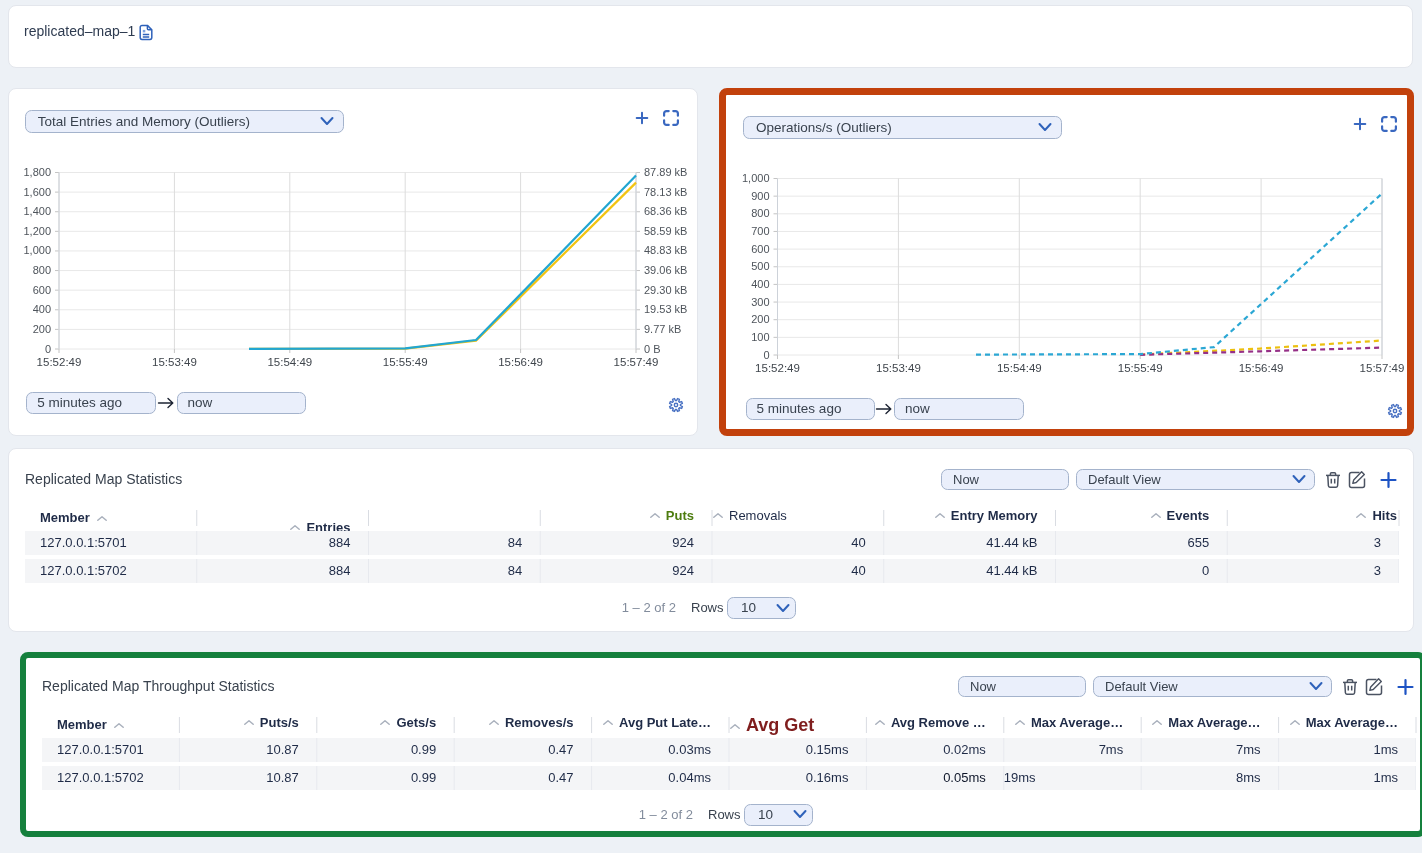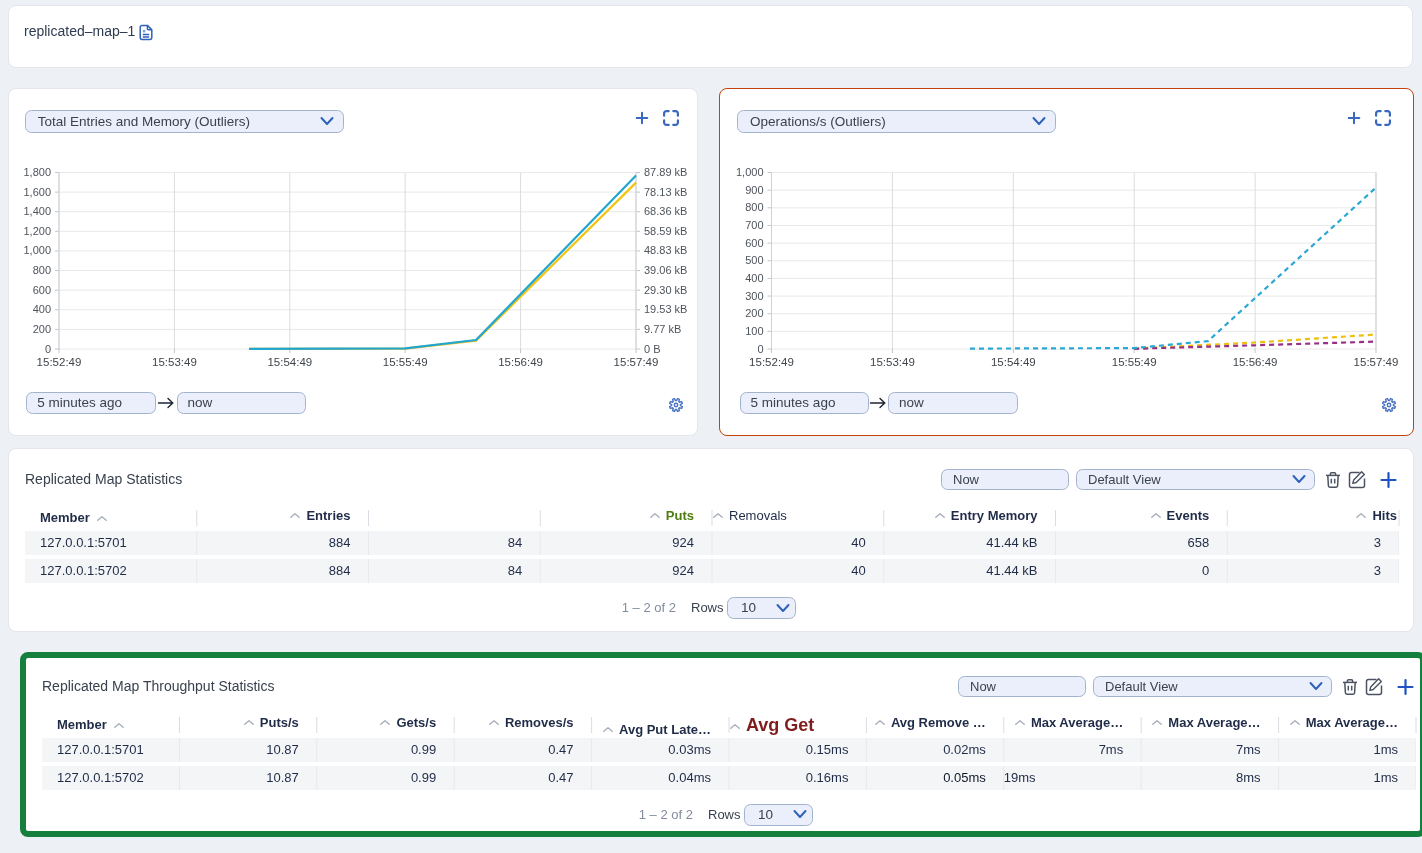--- a/index.html
+++ b/index.html
@@ -106,21 +106,21 @@
     <svg width="18" height="18" viewBox="0 0 18 18" style="position:absolute;left:147.7px;top:305px;">
       <path d="M1.5 9 H15.5 M11 4.5 L15.8 9 L11 13.5" fill="none" stroke="#1d2433" stroke-width="1.4" stroke-linecap="round" stroke-linejoin="round"></path>
     </svg>
     <div style="position:absolute;left:167.6px;top:303px;width:129px;height:22px;background:#eaeffb;border:1px solid #a4b3cc;border-radius:6.5px;box-sizing:border-box;"></div>
     <div style="position:absolute;left:178.6px;top:303px;height:22px;line-height:22px;font-size:13.5px;color:#39424e;white-space:nowrap;">now</div>
     <svg width="18" height="18" viewBox="0 0 18 18" style="position:absolute;left:658.4px;top:307px;">
       <path d="M13.37 9.50 L15.42 10.54 L14.63 12.45 L12.44 11.74 L11.74 12.44 L12.45 14.63 L10.54 15.42 L9.50 13.37 L8.50 13.37 L7.46 15.42 L5.55 14.63 L6.26 12.44 L5.56 11.74 L3.37 12.45 L2.58 10.54 L4.63 9.50 L4.63 8.50 L2.58 7.46 L3.37 5.55 L5.56 6.26 L6.26 5.56 L5.55 3.37 L7.46 2.58 L8.50 4.63 L9.50 4.63 L10.54 2.58 L12.45 3.37 L11.74 5.56 L12.44 6.26 L14.63 5.55 L15.42 7.46 L13.37 8.50 Z" fill="none" stroke="#4a72c3" stroke-width="1.4" stroke-linejoin="round"></path>
       <circle cx="9" cy="9" r="1.7" fill="none" stroke="#4a72c3" stroke-width="1.4"></circle>
     </svg>
   </div>
-<div style="position:absolute;left:719px;top:87.5px;width:695px;height:348px;background:#fff;border:1px solid #c2410c;border-radius:8px;box-sizing:border-box;">
+<div style="position:absolute;left:719px;top:87.5px;width:695px;height:348px;background:#fff;border:7px solid #c2410c;border-radius:8px;box-sizing:border-box;">
     <div style="position:absolute;left:17px;top:21px;width:319px;height:23px;background:#eaeffb;border:1px solid #a4b3cc;border-radius:6.5px;box-sizing:border-box;"></div>
     <div style="position:absolute;left:30px;top:21px;height:23px;line-height:23px;font-size:13.5px;color:#39424e;white-space:nowrap;">Operations/s (Outliers)</div>
     <svg width="16" height="16" viewBox="0 0 16 16" style="position:absolute;left:311px;top:25.0px;">
       <path d="M2.5 4.0 L8 10.0 L13.5 4.0" fill="none" stroke="#2f62ba" stroke-width="2" stroke-linecap="round" stroke-linejoin="round"></path>
     </svg>
     <svg width="16" height="16" viewBox="0 0 16 16" style="position:absolute;left:625.5px;top:21px;">
       <path d="M8 2.7V13.3M2.7 8H13.3" stroke="#3a68c0" stroke-width="2" stroke-linecap="round"></path>
     </svg>
     <svg width="18" height="18" viewBox="0 0 18 18" style="position:absolute;left:654px;top:20px;">
       <path d="M6.699999999999999 2.0999999999999996 H4.3999999999999995 A2.3 2.3 0 0 0 2.0999999999999996 4.3999999999999995 V6.699999999999999 M11.3 2.0999999999999996 H13.600000000000001 A2.3 2.3 0 0 1 15.9 4.3999999999999995 V6.699999999999999 M6.699999999999999 15.9 H4.3999999999999995 A2.3 2.3 0 0 1 2.0999999999999996 13.600000000000001 V11.3 M11.3 15.9 H13.600000000000001 A2.3 2.3 0 0 0 15.9 13.600000000000001 V11.3" fill="none" stroke="#3a68c0" stroke-width="2.2" stroke-linecap="round"></path>
@@ -209,21 +209,21 @@
       <path d="M18.8 12.6 L19.4 22.8 A1.5 1.5 0 0 0 20.9 24.2 H27.1 A1.5 1.5 0 0 0 28.6 22.8 L29.2 12.6" fill="none" stroke="#4b5362" stroke-width="1.5"></path>
       <path d="M22.3 15.8 V20.6 M25.7 15.8 V20.6" stroke="#4b5362" stroke-width="1.5"></path>
       <path d="M50.5 9.5 H42.5 A2 2 0 0 0 40.5 11.5 V22.5 A2 2 0 0 0 42.5 24.5 H53.5 A2 2 0 0 0 55.5 22.5 V15.5" fill="none" stroke="#4b5362" stroke-width="1.5"></path>
       <path d="M52.6 8.7 L55.3 11.4 L47.2 19.5 L43.8 20.4 L44.7 17.0 Z" fill="#fff" stroke="#4b5362" stroke-width="1.4" stroke-linejoin="round"></path>
       <path d="M79.5 10V24M72.5 17H86.5" stroke="#1d53c4" stroke-width="2.2" stroke-linecap="round"></path>
     </svg>
     <div style="position:absolute;left:31.0px;top:61px;font-size:13px;font-weight:bold;color:#1f2b47;">Member</div>
     <svg width="12" height="8" viewBox="0 0 12 8" style="position:absolute;left:87.0px;top:64.5px;">
       <path d="M1.7999999999999998 6.3 L6 2.7 L10.2 6.3" fill="none" stroke="#aab1bd" stroke-width="1.5" stroke-linecap="round" stroke-linejoin="round"></path>
     </svg>
-    <div style="position:absolute;left:187.75px;top:59px;width:153.75px;text-align:right;font-size:13px;font-weight:bold;color:#1f2b47;"><svg width="12" height="8" viewBox="0 0 12 8" style="margin-right:5px;margin-bottom:1px;">
+    <div style="position:absolute;left:187.75px;top:71px;width:153.75px;text-align:right;font-size:13px;font-weight:bold;color:#1f2b47;"><svg width="12" height="8" viewBox="0 0 12 8" style="margin-right:5px;margin-bottom:1px;">
         <path d="M1.7999999999999998 6.3 L6 2.7 L10.2 6.3" fill="none" stroke="#aab1bd" stroke-width="1.5" stroke-linecap="round" stroke-linejoin="round"></path>
       </svg>Entries</div>
     <div style="position:absolute;left:359.5px;top:59px;width:153.75px;text-align:right;font-size:13px;font-weight:bold;color:#1f2b47;margin-top:26px;"><svg width="12" height="8" viewBox="0 0 12 8" style="margin-right:5px;margin-bottom:1px;">
         <path d="M1.7999999999999998 6.3 L6 2.7 L10.2 6.3" fill="none" stroke="#aab1bd" stroke-width="1.5" stroke-linecap="round" stroke-linejoin="round"></path>
       </svg>Gets</div>
     <div style="position:absolute;left:531.25px;top:59px;width:153.75px;text-align:right;font-size:13px;font-weight:bold;color:#4d7c0f;"><svg width="12" height="8" viewBox="0 0 12 8" style="margin-right:5px;margin-bottom:1px;">
         <path d="M1.7999999999999998 6.3 L6 2.7 L10.2 6.3" fill="none" stroke="#aab1bd" stroke-width="1.5" stroke-linecap="round" stroke-linejoin="round"></path>
       </svg>Puts</div>
     <div style="position:absolute;left:703.0px;top:59px;width:153.75px;text-align:left;font-size:13px;font-weight:normal;color:#1f2b47;"><svg width="12" height="8" viewBox="0 0 12 8" style="margin-right:5px;margin-bottom:1px;">
         <path d="M1.7999999999999998 6.3 L6 2.7 L10.2 6.3" fill="none" stroke="#aab1bd" stroke-width="1.5" stroke-linecap="round" stroke-linejoin="round"></path>
@@ -257,21 +257,21 @@
       <path d="M1030.50 0 V24" stroke="#e7e9ee" stroke-width="1"></path>
       <path d="M1202.25 0 V24" stroke="#e7e9ee" stroke-width="1"></path>
       <path d="M1374.00 0 V24" stroke="#e7e9ee" stroke-width="1"></path>
     </svg>
     <div style="position:absolute;left:31.0px;top:82px;height:24px;line-height:24px;font-size:13px;color:#1f2b47;">127.0.0.1:5701</div>
     <div style="position:absolute;left:187.75px;top:82px;width:153.75px;height:24px;line-height:24px;text-align:right;font-size:13px;color:#1f2b47;">884</div>
     <div style="position:absolute;left:359.5px;top:82px;width:153.75px;height:24px;line-height:24px;text-align:right;font-size:13px;color:#1f2b47;">84</div>
     <div style="position:absolute;left:531.25px;top:82px;width:153.75px;height:24px;line-height:24px;text-align:right;font-size:13px;color:#1f2b47;">924</div>
     <div style="position:absolute;left:703.0px;top:82px;width:153.75px;height:24px;line-height:24px;text-align:right;font-size:13px;color:#1f2b47;">40</div>
     <div style="position:absolute;left:874.75px;top:82px;width:153.75px;height:24px;line-height:24px;text-align:right;font-size:13px;color:#1f2b47;">41.44 kB</div>
-    <div style="position:absolute;left:1046.5px;top:82px;width:153.75px;height:24px;line-height:24px;text-align:right;font-size:13px;color:#1f2b47;">658</div>
+    <div style="position:absolute;left:1046.5px;top:82px;width:153.75px;height:24px;line-height:24px;text-align:right;font-size:13px;color:#1f2b47;">655</div>
     <div style="position:absolute;left:1218.25px;top:82px;width:153.75px;height:24px;line-height:24px;text-align:right;font-size:13px;color:#1f2b47;">3</div>
     <div style="position:absolute;left:16px;top:110px;width:1374px;height:24px;background:#f4f5f7;"></div>
     <svg width="1374" height="24" viewBox="0 0 1374 24" style="position:absolute;left:16px;top:110px;">
       <path d="M171.75 0 V24" stroke="#e7e9ee" stroke-width="1"></path>
       <path d="M343.50 0 V24" stroke="#e7e9ee" stroke-width="1"></path>
       <path d="M515.25 0 V24" stroke="#e7e9ee" stroke-width="1"></path>
       <path d="M687.00 0 V24" stroke="#e7e9ee" stroke-width="1"></path>
       <path d="M858.75 0 V24" stroke="#e7e9ee" stroke-width="1"></path>
       <path d="M1030.50 0 V24" stroke="#e7e9ee" stroke-width="1"></path>
       <path d="M1202.25 0 V24" stroke="#e7e9ee" stroke-width="1"></path>
@@ -317,21 +317,21 @@
     </svg>
     <div style="position:absolute;left:153.4px;top:57px;width:119.40px;text-align:right;font-size:13px;font-weight:bold;color:#1f2b47;"><svg width="12" height="8" viewBox="0 0 12 8" style="margin-right:5px;margin-bottom:1px;">
         <path d="M1.7999999999999998 6.3 L6 2.7 L10.2 6.3" fill="none" stroke="#aab1bd" stroke-width="1.5" stroke-linecap="round" stroke-linejoin="round"></path>
       </svg>Puts/s</div>
     <div style="position:absolute;left:290.8px;top:57px;width:119.40px;text-align:right;font-size:13px;font-weight:bold;color:#1f2b47;"><svg width="12" height="8" viewBox="0 0 12 8" style="margin-right:5px;margin-bottom:1px;">
         <path d="M1.7999999999999998 6.3 L6 2.7 L10.2 6.3" fill="none" stroke="#aab1bd" stroke-width="1.5" stroke-linecap="round" stroke-linejoin="round"></path>
       </svg>Gets/s</div>
     <div style="position:absolute;left:428.20000000000005px;top:57px;width:119.40px;text-align:right;font-size:13px;font-weight:bold;color:#1f2b47;"><svg width="12" height="8" viewBox="0 0 12 8" style="margin-right:5px;margin-bottom:1px;">
         <path d="M1.7999999999999998 6.3 L6 2.7 L10.2 6.3" fill="none" stroke="#aab1bd" stroke-width="1.5" stroke-linecap="round" stroke-linejoin="round"></path>
       </svg>Removes/s</div>
-    <div style="position:absolute;left:565.6px;top:57px;width:119.40px;text-align:right;font-size:13px;font-weight:bold;color:#1f2b47;margin-top:7px;"><svg width="12" height="8" viewBox="0 0 12 8" style="margin-right:5px;margin-bottom:1px;">
+    <div style="position:absolute;left:565.6px;top:57px;width:119.40px;text-align:right;font-size:13px;font-weight:bold;color:#1f2b47;"><svg width="12" height="8" viewBox="0 0 12 8" style="margin-right:5px;margin-bottom:1px;">
         <path d="M1.7999999999999998 6.3 L6 2.7 L10.2 6.3" fill="none" stroke="#aab1bd" stroke-width="1.5" stroke-linecap="round" stroke-linejoin="round"></path>
       </svg>Avg Put Late…</div>
     <div style="position:absolute;left:703.0px;top:57px;width:119.40px;text-align:left;font-size:18px;font-weight:bold;color:#7f1d1d;"><svg width="12" height="8" viewBox="0 0 12 8" style="margin-right:5px;margin-bottom:1px;">
         <path d="M1.7999999999999998 6.3 L6 2.7 L10.2 6.3" fill="none" stroke="#aab1bd" stroke-width="1.5" stroke-linecap="round" stroke-linejoin="round"></path>
       </svg>Avg Get Late…</div>
     <div style="position:absolute;left:840.4000000000001px;top:57px;width:119.40px;text-align:right;font-size:13px;font-weight:bold;color:#1f2b47;"><svg width="12" height="8" viewBox="0 0 12 8" style="margin-right:5px;margin-bottom:1px;">
         <path d="M1.7999999999999998 6.3 L6 2.7 L10.2 6.3" fill="none" stroke="#aab1bd" stroke-width="1.5" stroke-linecap="round" stroke-linejoin="round"></path>
       </svg>Avg Remove …</div>
     <div style="position:absolute;left:977.8000000000001px;top:57px;width:119.40px;text-align:right;font-size:13px;font-weight:bold;color:#1f2b47;"><svg width="12" height="8" viewBox="0 0 12 8" style="margin-right:5px;margin-bottom:1px;">
         <path d="M1.7999999999999998 6.3 L6 2.7 L10.2 6.3" fill="none" stroke="#aab1bd" stroke-width="1.5" stroke-linecap="round" stroke-linejoin="round"></path>

